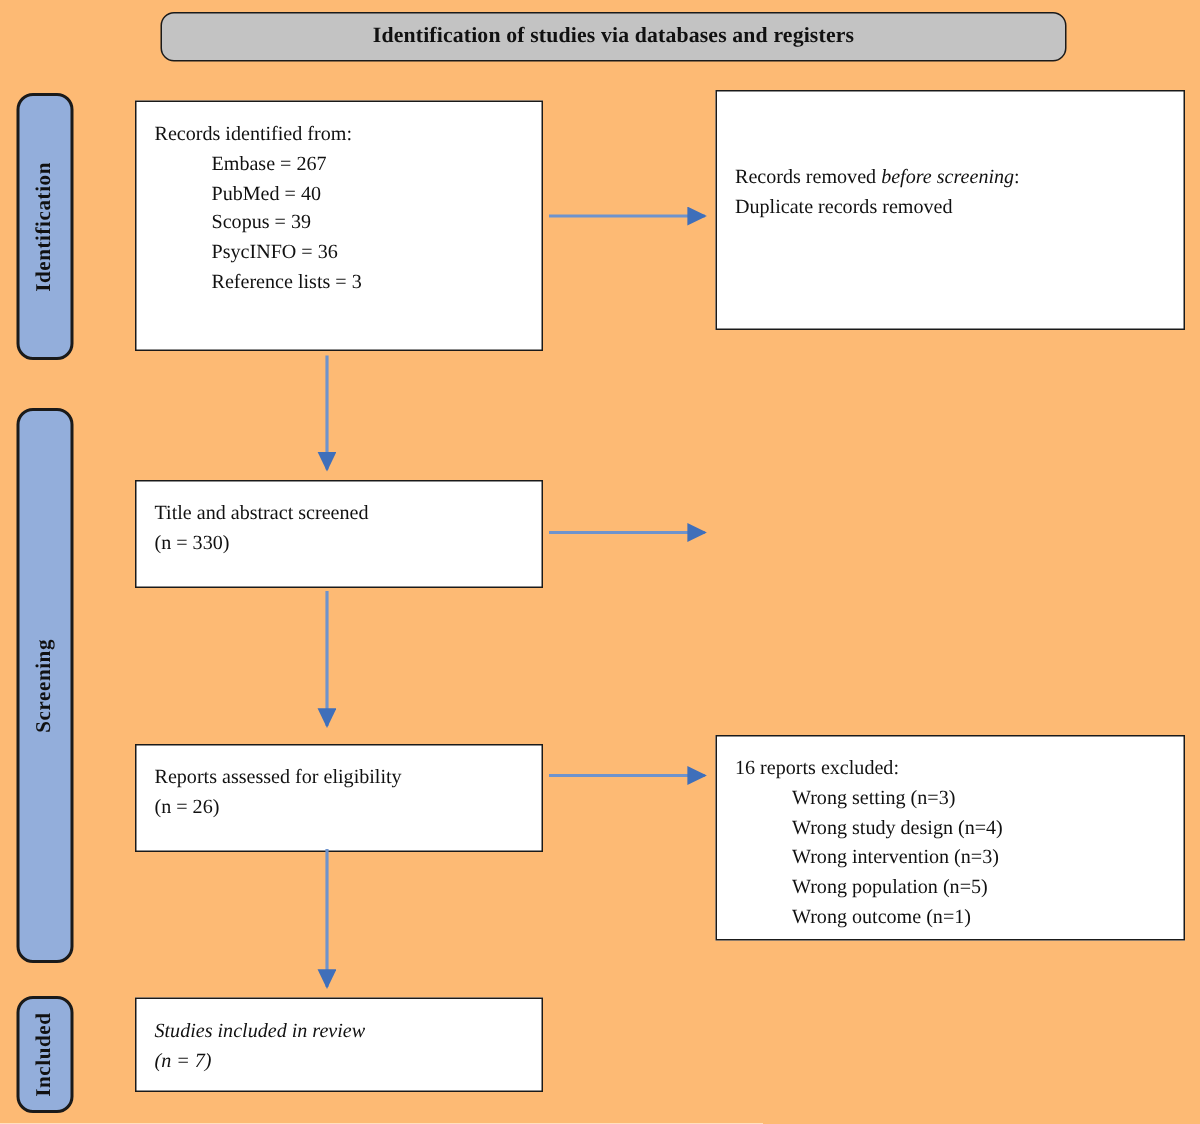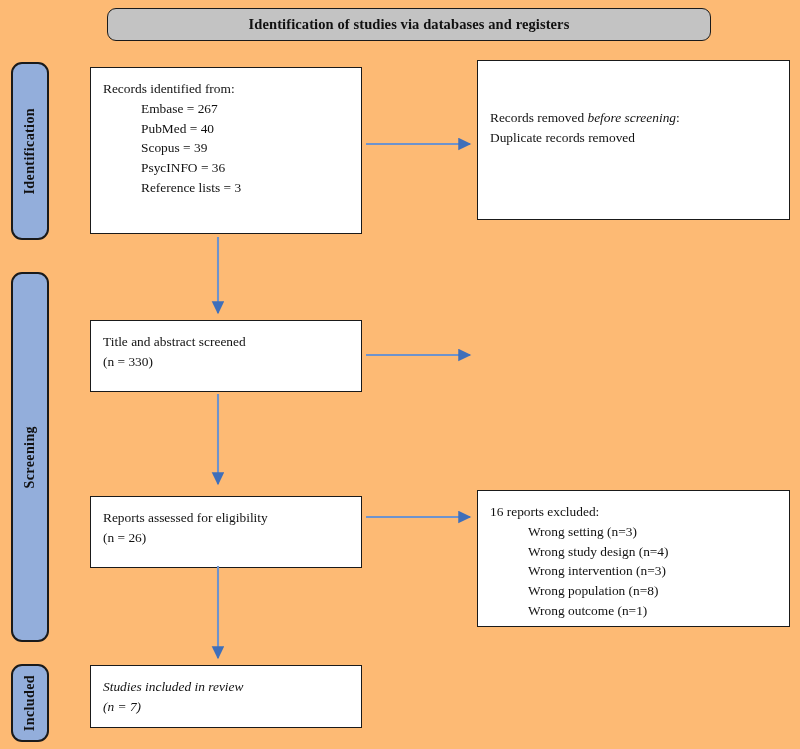--- a/index.html
+++ b/index.html
@@ -139,21 +139,21 @@
   <div class="box box-reports-assessed">
     <div class="line">Reports assessed for eligibility</div>
     <div class="line">(n = 26)</div>
   </div>
 
   <div class="box box-reports-excluded">
     <div class="line">16 reports excluded:</div>
     <div class="line indent">Wrong setting (n=3)</div>
     <div class="line indent">Wrong study design (n=4)</div>
     <div class="line indent">Wrong intervention (n=3)</div>
-    <div class="line indent">Wrong population (n=8)</div>
+    <div class="line indent">Wrong population (n=5)</div>
     <div class="line indent">Wrong outcome (n=1)</div>
   </div>
 
   <div class="box box-studies-included">
     <div class="line">Studies included in review</div>
     <div class="line">(n = 7)</div>
   </div>
 
   <svg class="arrow" style="left:0;top:0;width:800px;height:749px;position:absolute;">
     <defs>

